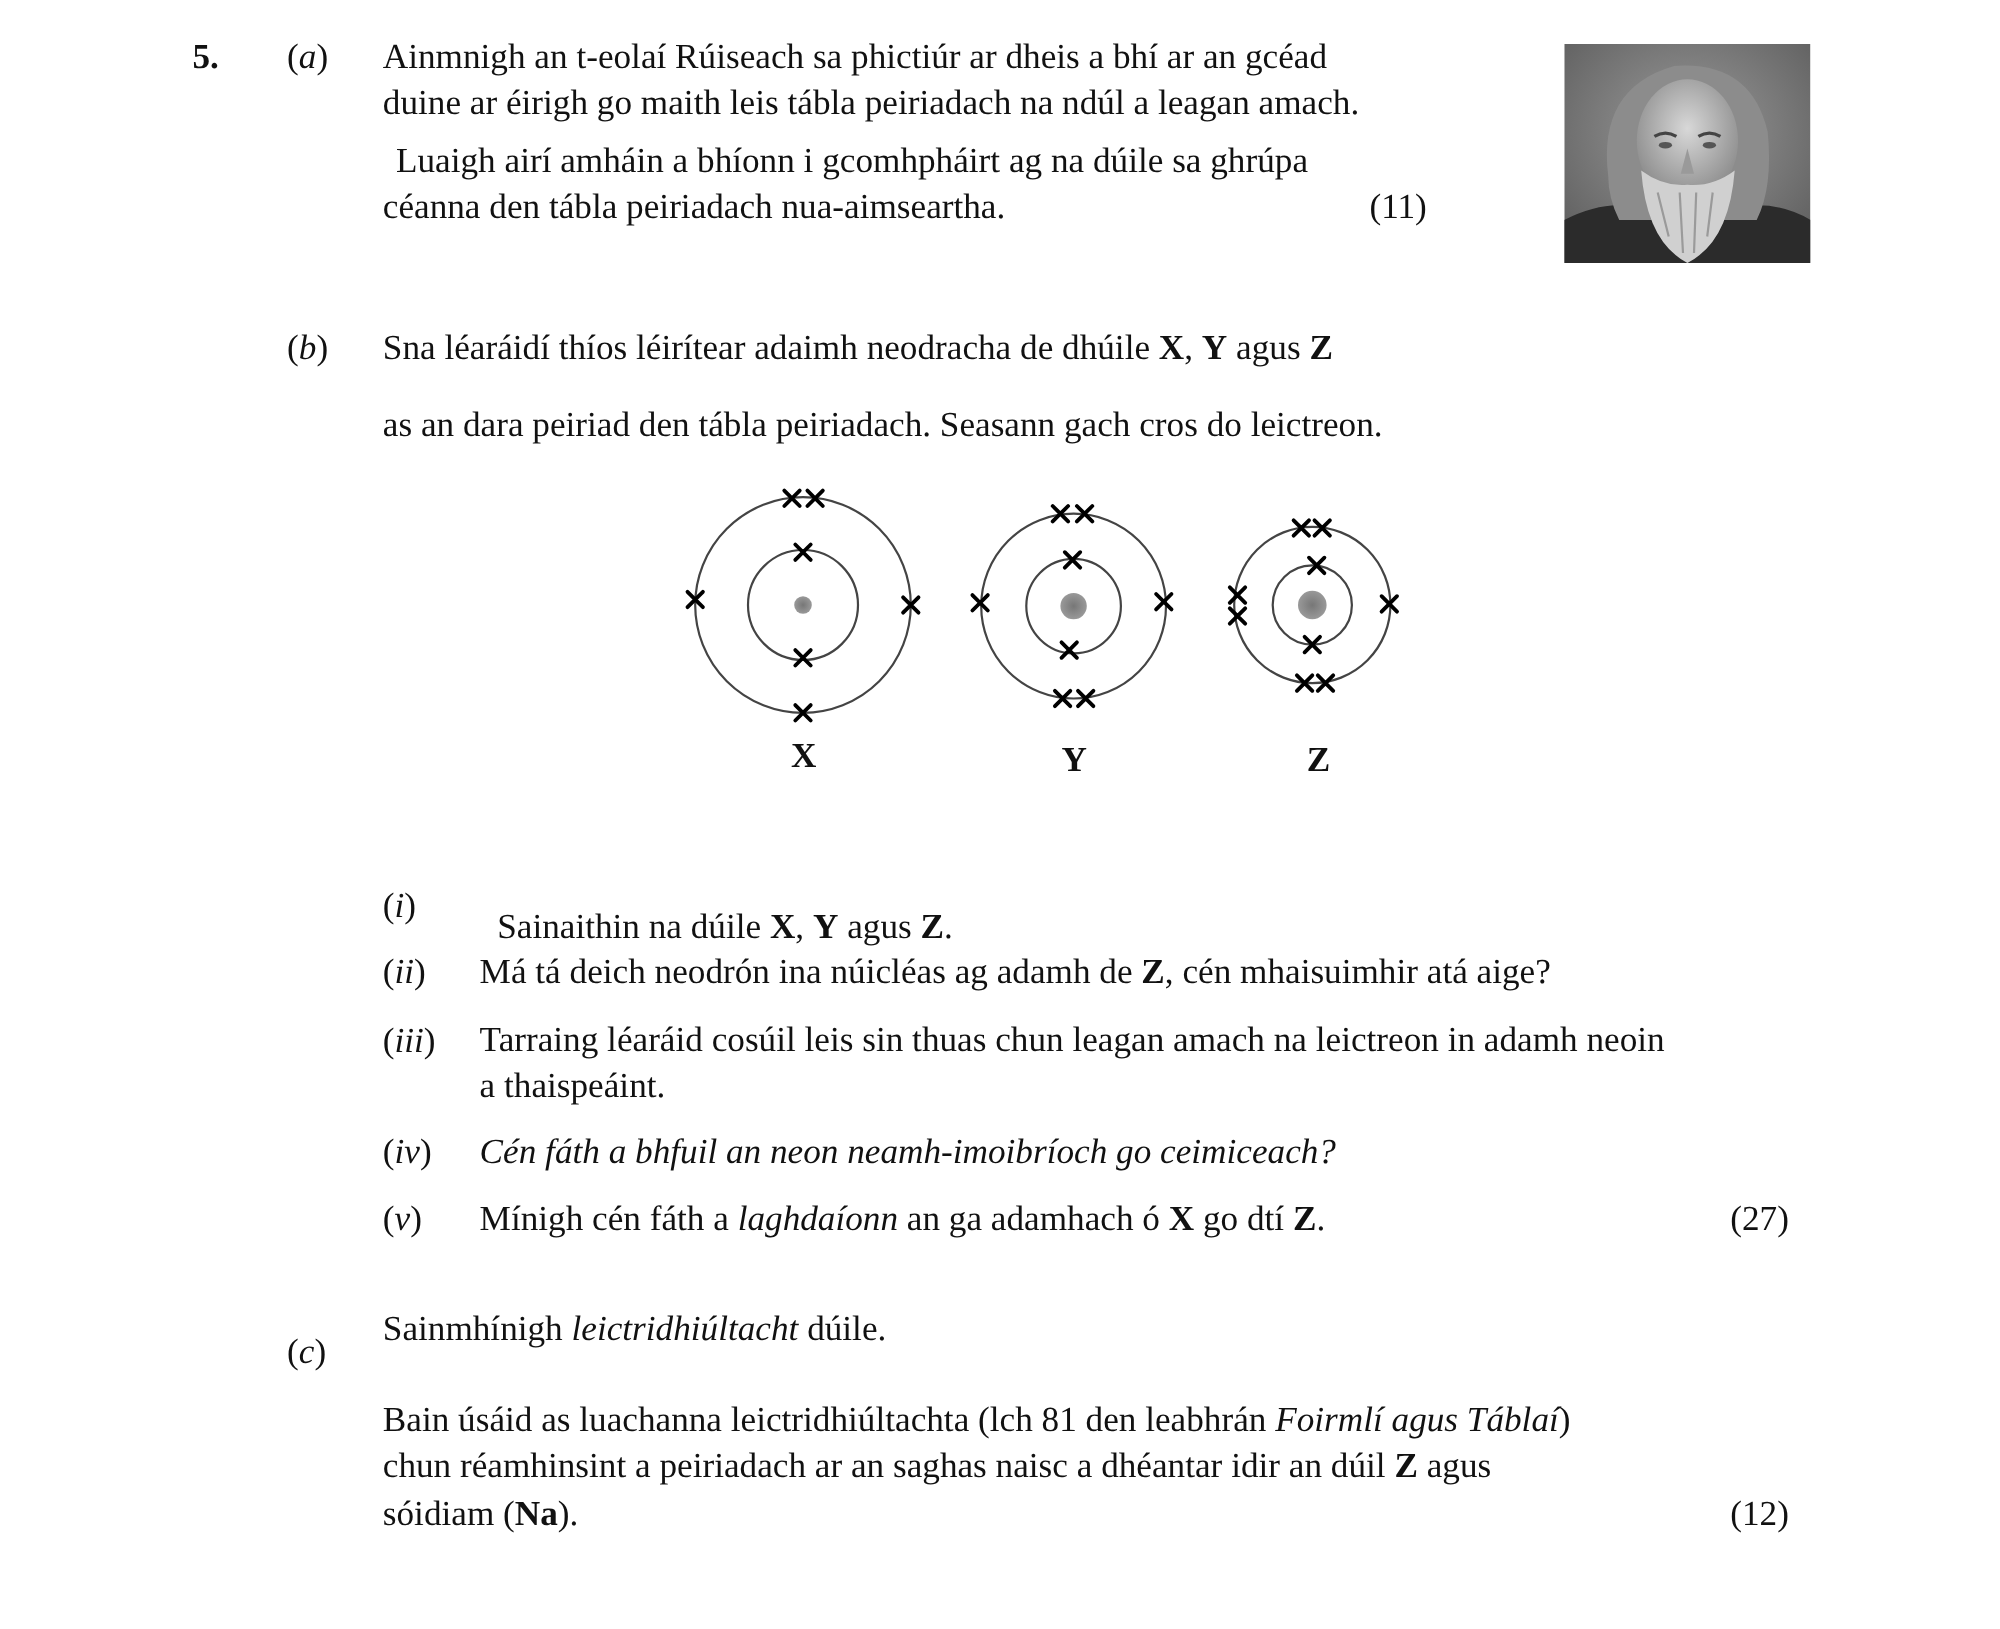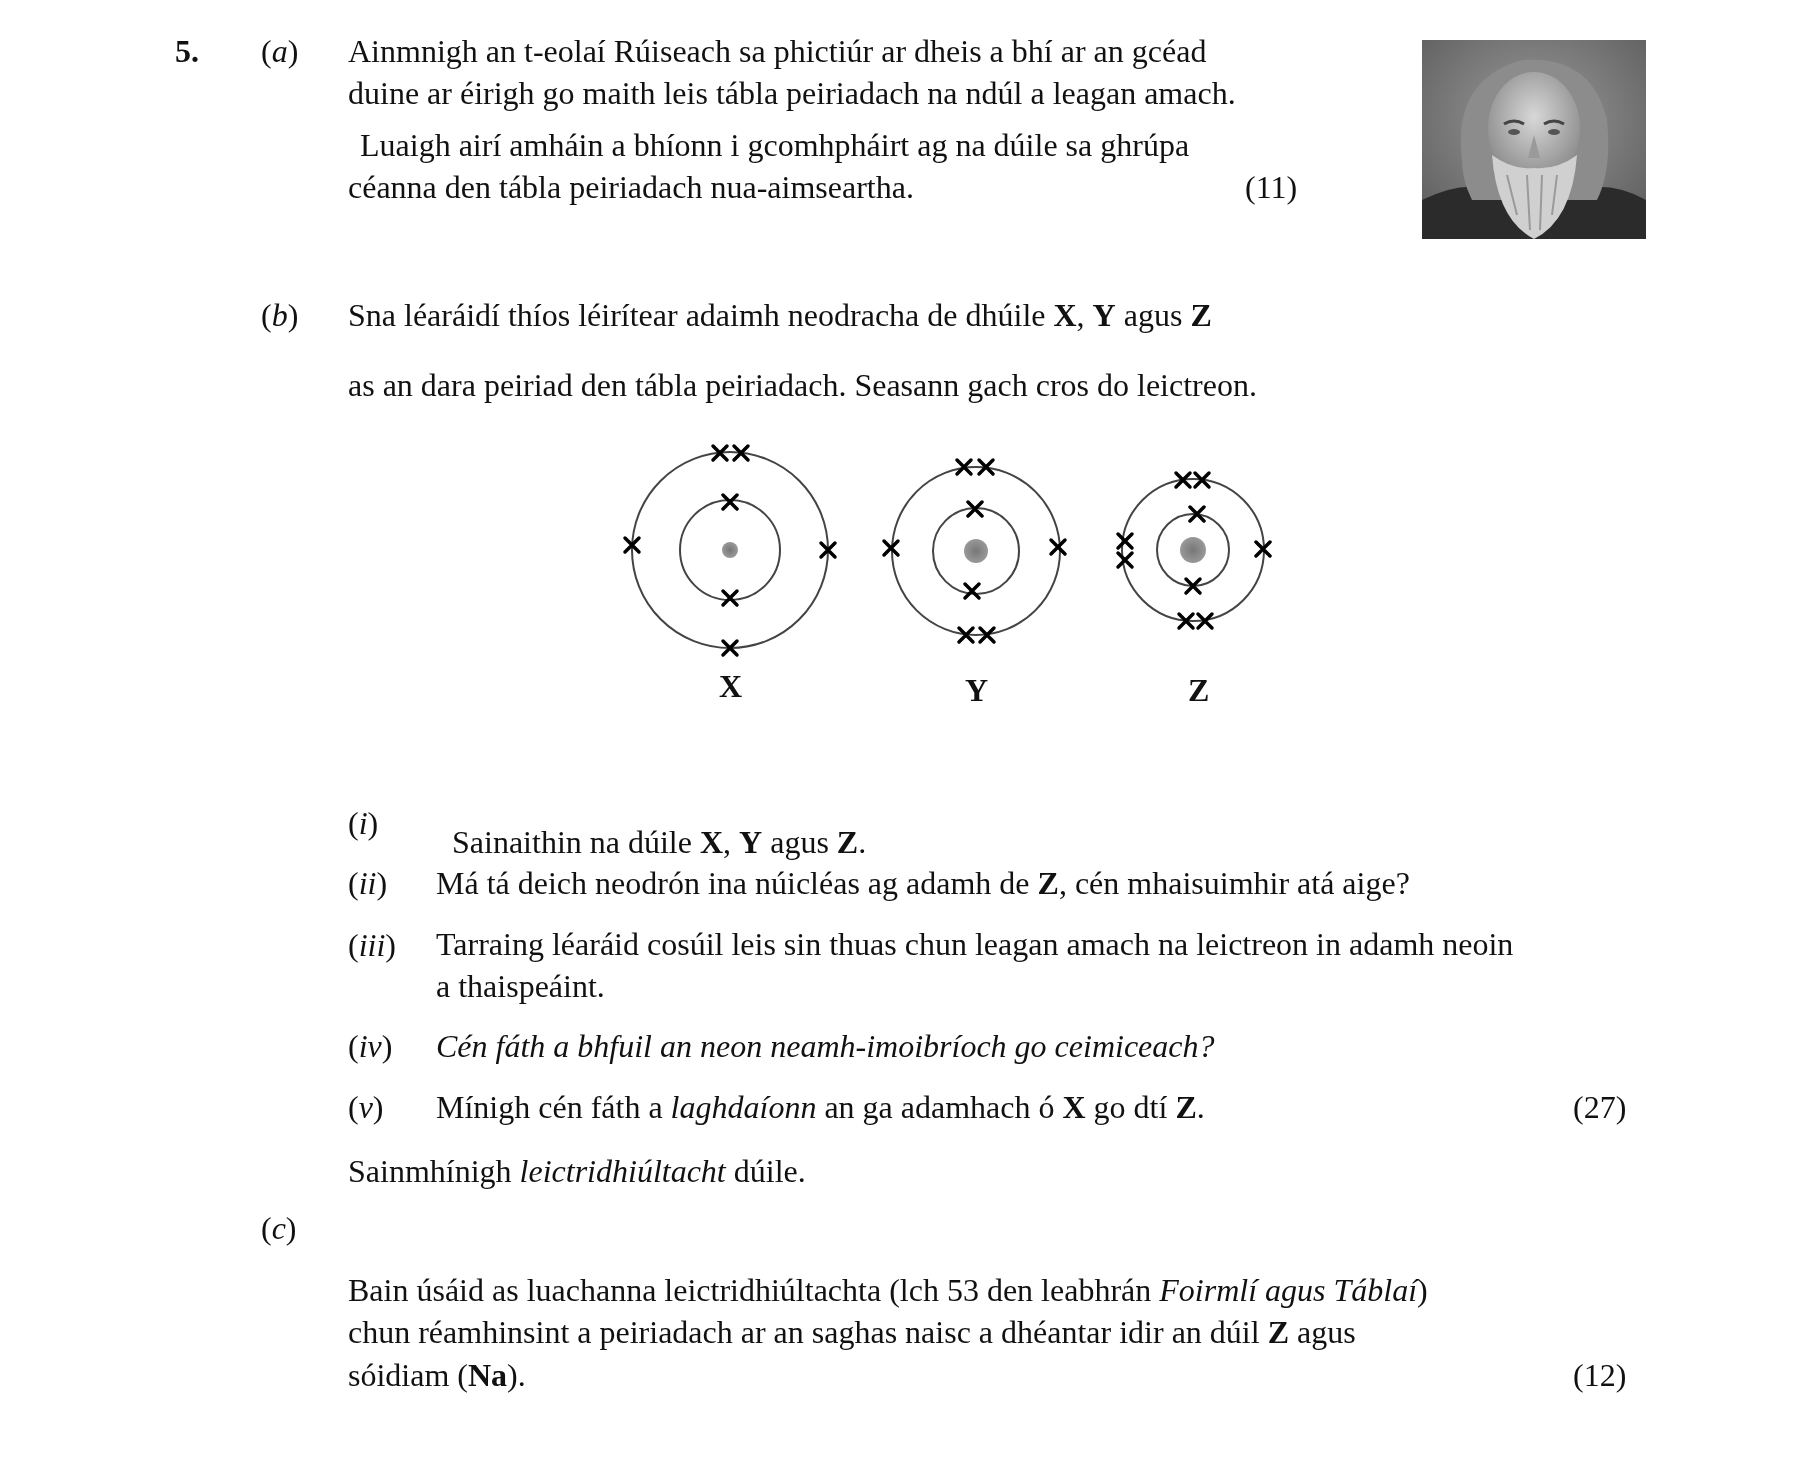--- a/index.html
+++ b/index.html
@@ -127,17 +127,17 @@
 <div class="t" style="left:436px; top:965px;">a thaispeáint.</div>
 
 <div class="t lbl" style="left:348px; top:1025px;">(<i>iv</i>)</div>
 <div class="t" style="left:436px; top:1025px;font-style:italic;">Cén fáth a bhfuil an neon neamh-imoibríoch go ceimiceach?</div>
 
 <div class="t lbl" style="left:348px; top:1086px;">(<i>v</i>)</div>
 <div class="t" style="left:436px; top:1086px;"><span>Mínigh cén fáth a </span><i>laghdaíonn</i><span> an ga adamhach ó </span><b>X</b><span> go dtí </span><b>Z</b><span>.</span></div>
 <div class="t" style="left:1573px; top:1086px;">(27)</div>
 
 <div class="t lbl" style="left:261px; top:1207px;">(<i>c</i>)</div>
-<div class="t" style="left:348px; top:1150px;"><span>Sainmhínigh </span><i>leictridhiúltacht</i><span> dúile.</span></div>
-<div class="t" style="left:348px; top:1269px;"><span>Bain úsáid as luachanna leictridhiúltachta (lch 53 den leabhrán </span><i>Foirmlí agus Táblaí</i><span>)</span></div>
+<div class="t" style="left:348px; top:1186px;"><span>Sainmhínigh </span><i>leictridhiúltacht</i><span> dúile.</span></div>
+<div class="t" style="left:348px; top:1269px;"><span>Bain úsáid as luachanna leictridhiúltachta (lch 81 den leabhrán </span><i>Foirmlí agus Táblaí</i><span>)</span></div>
 <div class="t" style="left:348px; top:1311px;"><span>chun réamhinsint a peiriadach ar an saghas naisc a dhéantar idir an dúil </span><b>Z</b><span> agus</span></div>
 <div class="t" style="left:348px; top:1354px;"><span>sóidiam (</span><b>Na</b><span>).</span></div>
 <div class="t" style="left:1573px; top:1354px;">(12)</div>
 
 </body></html>

